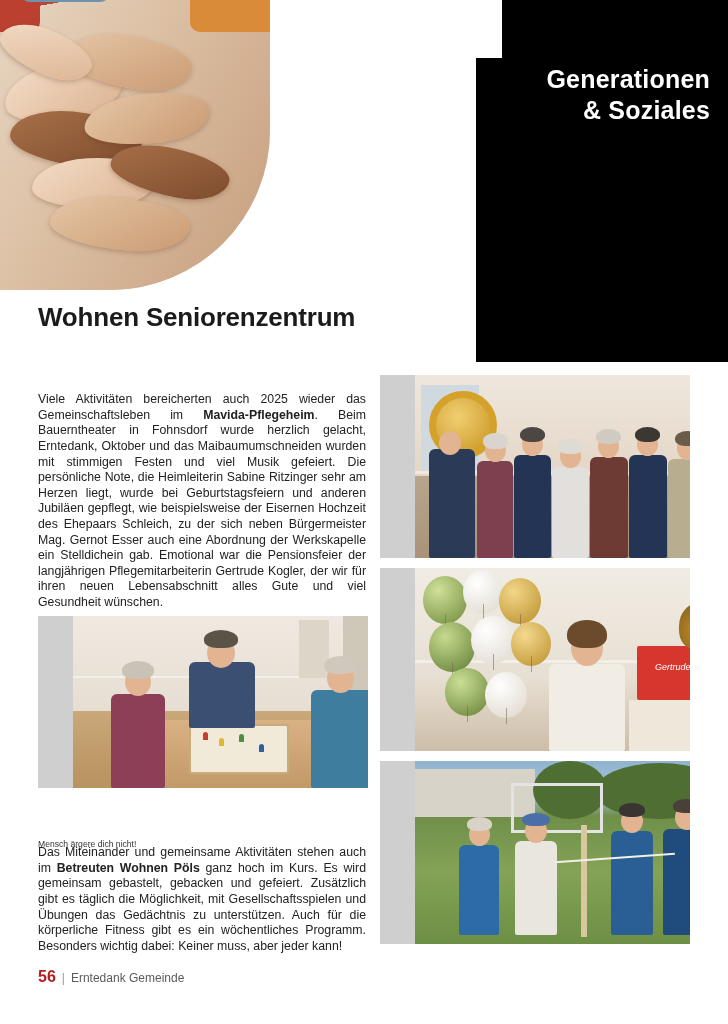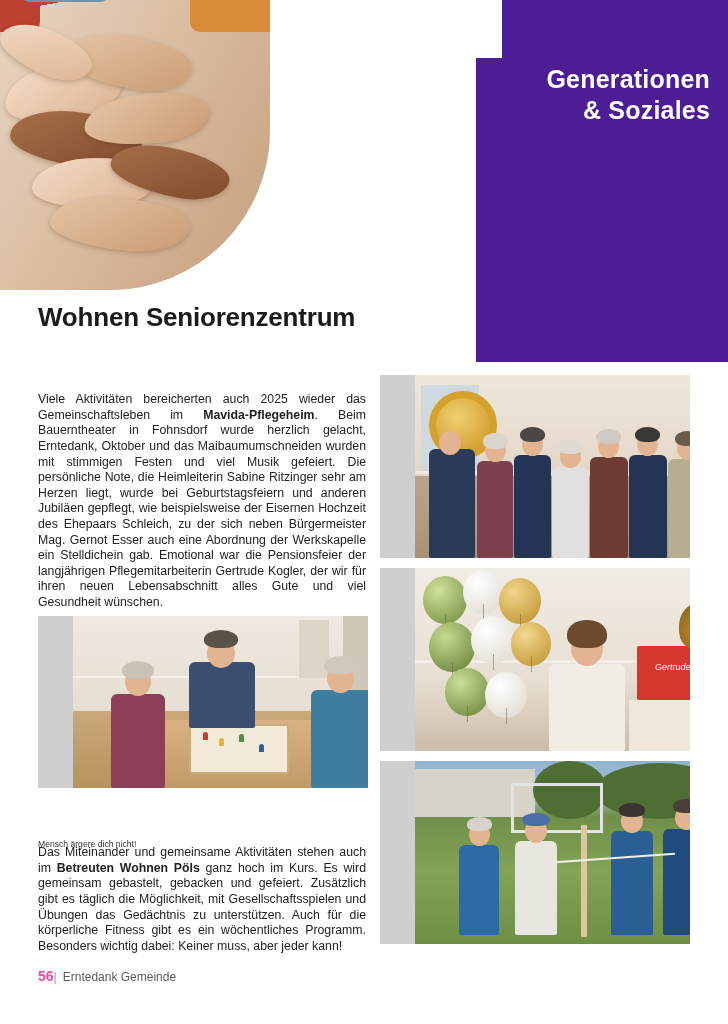--- a/index.html
+++ b/index.html
@@ -15,21 +15,21 @@
     overflow: hidden;
   }
 
   
   .header-banner {
     position: absolute;
     left: 476px;
     top: 0;
     width: 252px;
     height: 362px;
-    background: #4c1d95;
+    background: #000000;
   }
   .header-banner-inner {
     position: absolute;
     left: 0;
     top: 0;
     width: 252px;
     height: 362px;
   }
   .header-title {
     position: absolute;
@@ -186,22 +186,23 @@
   .footer {
     position: absolute;
     left: 38px;
     top: 968px;
     width: 400px;
     color: #5b5b5b;
     font-size: 12px;
   }
   .footer .pagenum {
     font-weight: bold;
-    color: #ec4899;
-    font-size: 14px;
+    color: #b91c1c;
+    font-size: 16px;
+    margin-right: 6px;
   }
   .footer .sep { color: #9a9a9a; margin-right: 6px; }
 </style>
 </head>
 <body>
 
 <div class="header-banner">
   <div class="header-banner-inner"></div>
   <div class="header-title">
     <div>Generationen</div>

